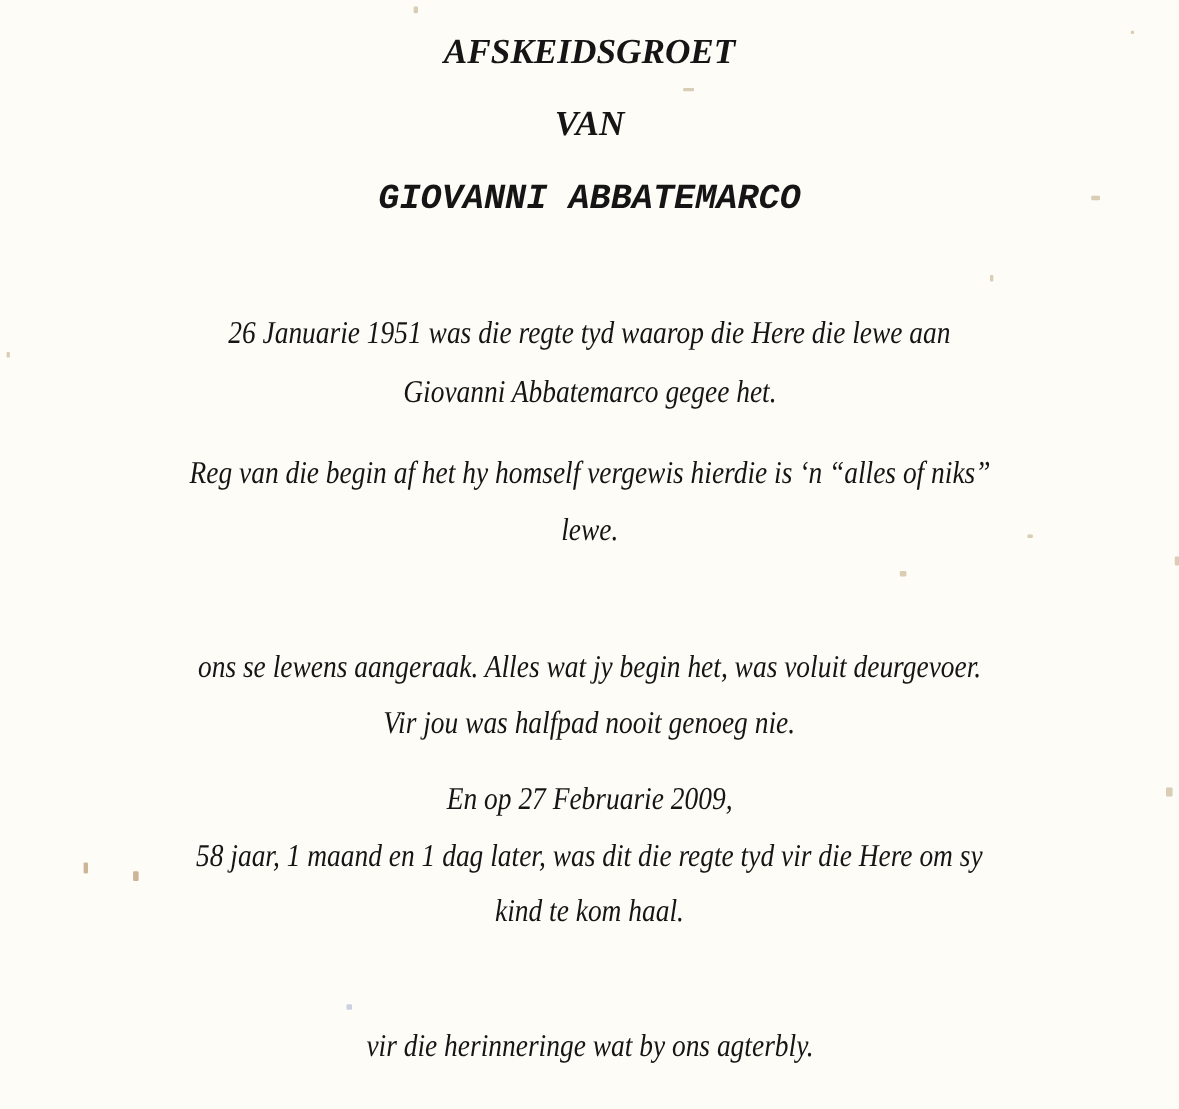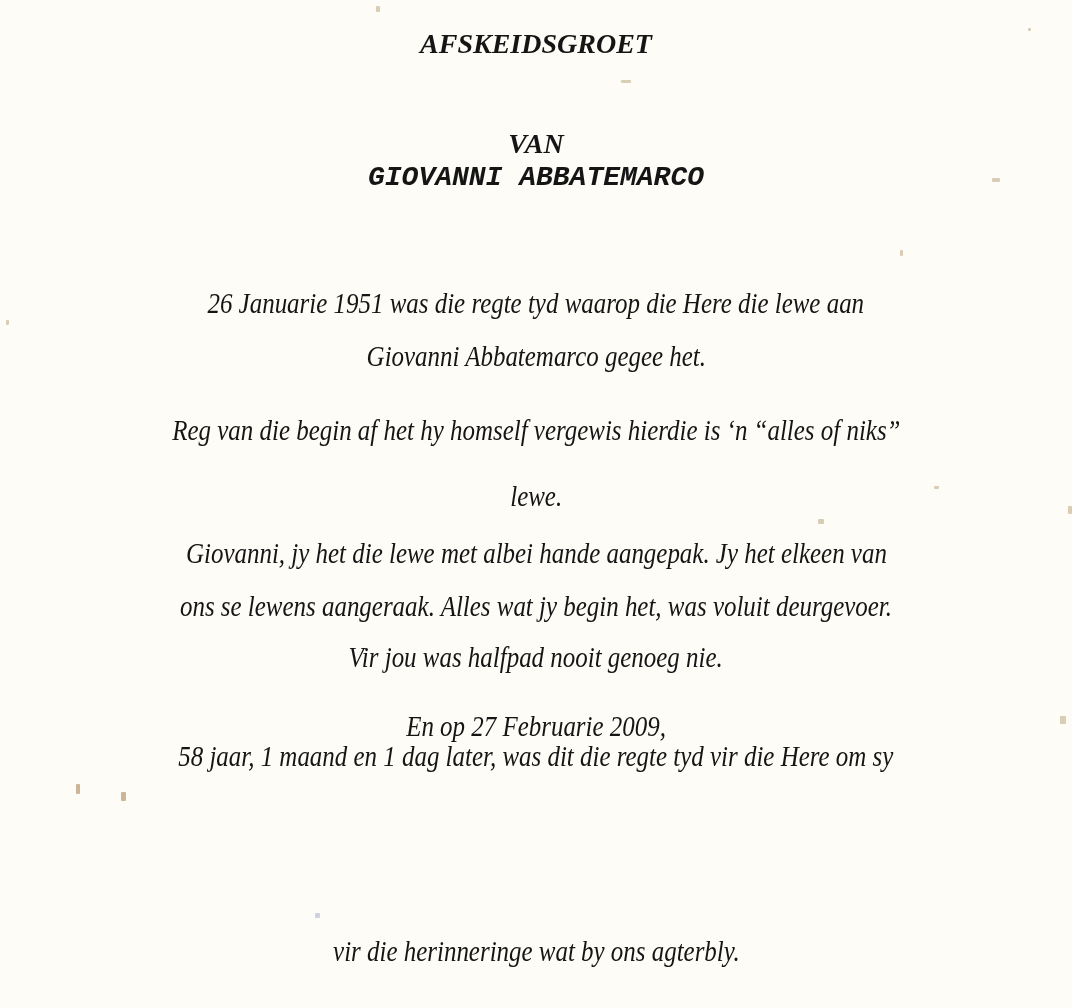--- a/index.html
+++ b/index.html
@@ -21,21 +21,21 @@
       width: 1072px;
       height: 1008px;
     }
     .title-line {
       position: absolute;
       left: 0;
       width: 1072px;
       text-align: center;
       font-weight: bold;
       font-style: italic;
-      font-size: 28px;
+      font-size: 32px;
       letter-spacing: 0px;
       color: #151515;
     }
     .body-line {
       position: absolute;
       left: 0;
       width: 1072px;
       text-align: center;
       font-style: italic;
       font-size: 29px;
@@ -68,51 +68,51 @@
   <div class="speck" style="left:6px;top:320px;width:3px;height:5px;"></div>
   <div class="speck" style="left:818px;top:519px;width:6px;height:5px;"></div>
   <div class="speck" style="left:1060px;top:716px;width:6px;height:8px;"></div>
   <div class="speck" style="left:76px;top:784px;width:4px;height:10px;background:#b89870;"></div>
   <div class="speck" style="left:121px;top:792px;width:5px;height:9px;background:#b89870;"></div>
   <div class="speck" style="left:315px;top:913px;width:5px;height:5px;background:#b8bfd8;"></div>
   <div class="speck" style="left:934px;top:486px;width:5px;height:3px;"></div>
   <div class="speck" style="left:1068px;top:506px;width:4px;height:8px;"></div>
 
   <div class="title-line" style="top:28px;">AFSKEIDSGROET</div>
-  <div class="title-line" style="top:94px;margin-top:34px;">VAN</div>
+  <div class="title-line" style="top:94px;">VAN</div>
   <div class="title-line" style="top:162px;font-family:Liberation Mono, monospace;">GIOVANNI ABBATEMARCO</div>
 
   <div class="body-line" style="top:287px;">
     <span class="narrow">26 Januarie 1951 was die regte tyd waarop die Here die lewe aan</span>
   </div>
   <div class="body-line" style="top:340px;">
     <span class="narrow">Giovanni Abbatemarco gegee het.</span>
   </div>
 
   <div class="body-line" style="top:414px;">
     <span class="narrow">Reg van die begin af het hy homself vergewis hierdie is ‘n “alles of niks”</span>
   </div>
-  <div class="body-line" style="top:480px;">
+  <div class="body-line" style="top:466px;">
     <span class="narrow">lewe.</span>
   </div>
 
-  <div class="body-line" style="top:537px;">
-    <span class="narrow">Giovanni, jy het die lewe met albei hande aangepak.  Jy het elkeen van</span>
-  </div>
   <div class="body-line" style="top:590px;">
     <span class="narrow">ons se lewens aangeraak.  Alles wat jy begin het, was voluit deurgevoer.</span>
   </div>
   <div class="body-line" style="top:641px;">
     <span class="narrow">Vir jou was halfpad nooit genoeg nie.</span>
   </div>
 
   <div class="body-line" style="top:710px;">
     <span class="narrow">En op 27 Februarie 2009,</span>
   </div>
-  <div class="body-line" style="top:740px;font-family:Liberation Serif, serif;">
+  <div class="body-line" style="top:762px;font-family:Liberation Serif, serif;">
     <span class="narrow">58 jaar, 1 maand en 1 dag later, was dit die regte tyd vir die Here om sy</span>
+  </div>
+  <div class="body-line" style="top:812px;">
+    <span class="narrow">kind te kom haal.</span>
   </div>
 
   <div class="body-line" style="top:935px;">
     <span class="narrow">vir die herinneringe wat by ons agterbly.</span>
   </div>
 
 </div>
 
 </body></html>

